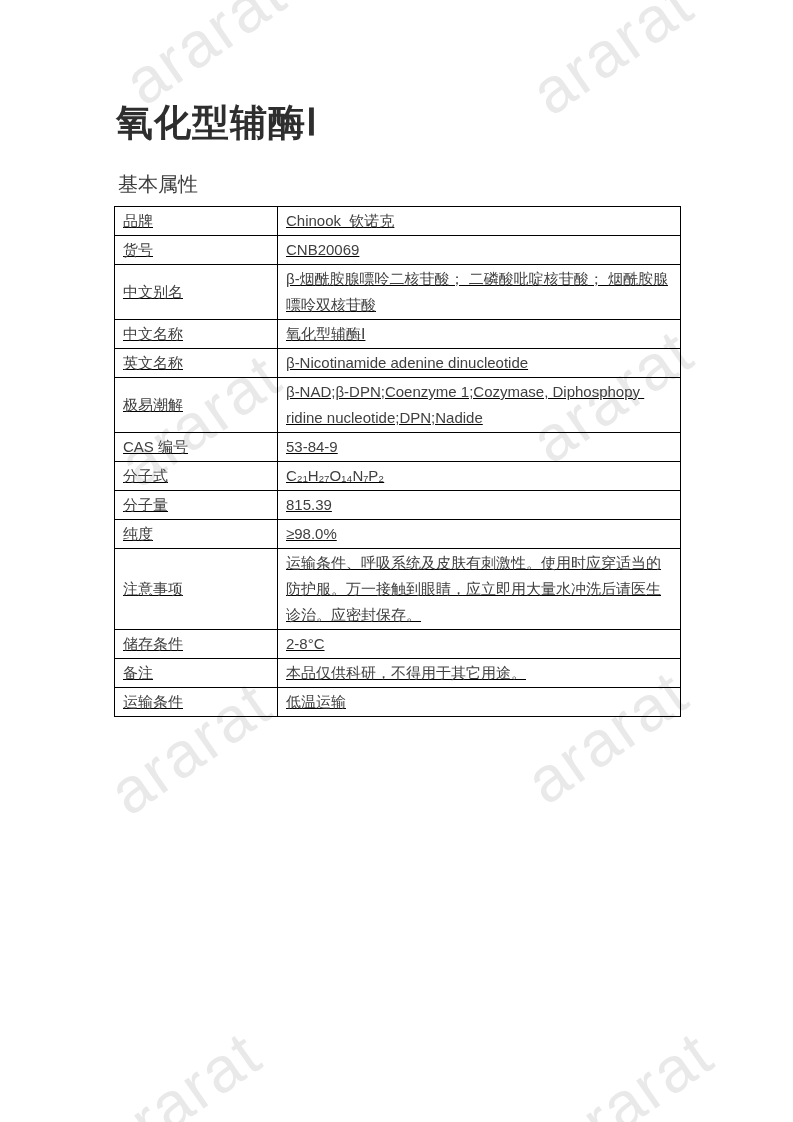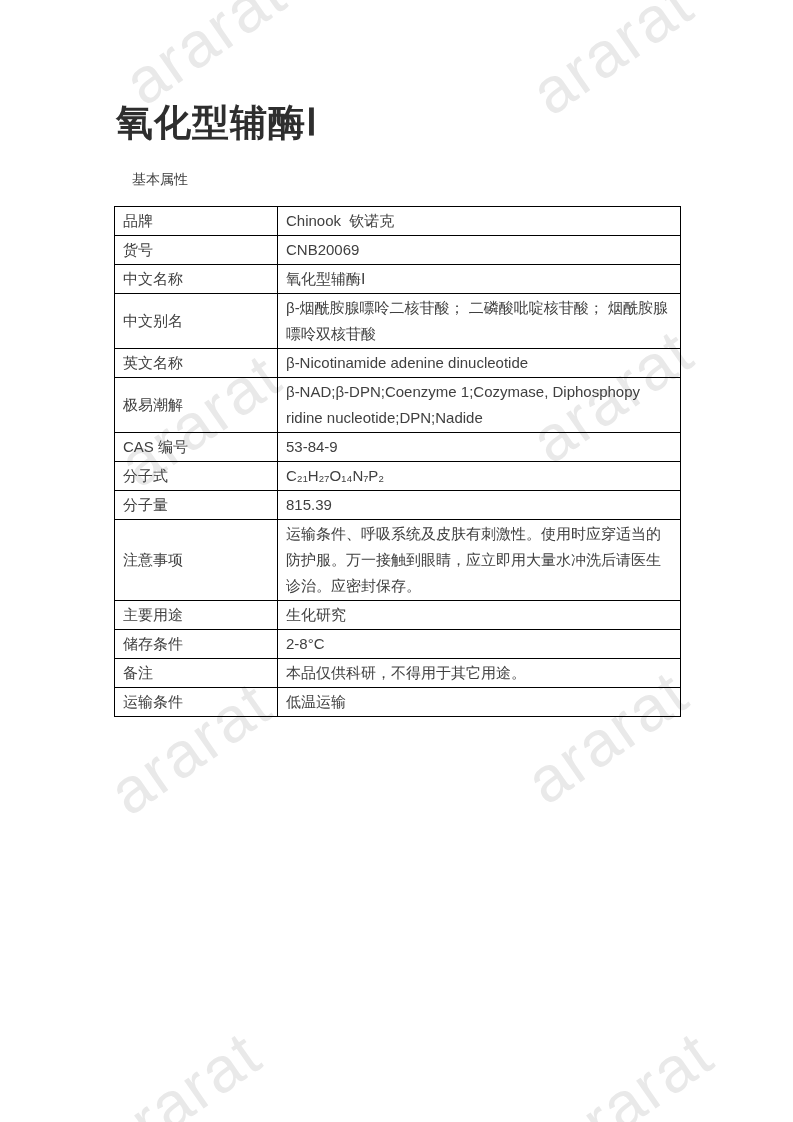--- a/index.html
+++ b/index.html
@@ -24,27 +24,27 @@
     user-select: none;
   }
 
   
   .title {
     position: absolute; left: 116px; top: 102px; margin: 0;
     font-size: 37px; font-weight: bold; color: #2e2e2e;
     letter-spacing: 1px; z-index: 1; line-height: 1.15;
   }
   .section-heading {
-    position: absolute; left: 132px; top: 171px;
-    font-size: 14px; color: #3d3d3d; z-index: 1;
+    position: absolute; left: 118px; top: 171px;
+    font-size: 20px; color: #3d3d3d; z-index: 1;
   }
   table.props {
     position: absolute; left: 114px; top: 206px;
     width: 567px; border-collapse: collapse; table-layout: fixed;
-    z-index: 1; background: transparent;
+    z-index: 1; background: transparent; text-decoration: underline;
   }
   table.props td {
     border: 1px solid #000000;
     color: #404040;
     font-size: 15px;
     line-height: 26px;
     padding: 1px 8px;
     vertical-align: middle;
     word-wrap: break-word;
   }
@@ -78,27 +78,27 @@
       <td class="label-cell">品牌</td>
       <td class="value-cell">Chinook  钦诺克</td>
     </tr>
 
     <tr>
       <td class="label-cell">货号</td>
       <td class="value-cell">CNB20069</td>
     </tr>
 
     <tr>
-      <td class="label-cell">中文名称</td>
-      <td class="value-cell">氧化型辅酶Ⅰ</td>
+      <td class="label-cell">中文别名</td>
+      <td class="value-cell">β-烟酰胺腺嘌呤二核苷酸； 二磷酸吡啶核苷酸； 烟酰胺腺嘌呤双核苷酸</td>
     </tr>
 
     <tr>
-      <td class="label-cell">中文别名</td>
-      <td class="value-cell">β-烟酰胺腺嘌呤二核苷酸； 二磷酸吡啶核苷酸； 烟酰胺腺嘌呤双核苷酸</td>
+      <td class="label-cell">中文名称</td>
+      <td class="value-cell">氧化型辅酶Ⅰ</td>
     </tr>
 
     <tr>
       <td class="label-cell">英文名称</td>
       <td class="value-cell">β-Nicotinamide adenine dinucleotide</td>
     </tr>
 
     <tr>
       <td class="label-cell">极易潮解</td>
       <td class="value-cell">β-NAD;β-DPN;Coenzyme 1;Cozymase, Diphosphopy ridine nucleotide;DPN;Nadide</td>
@@ -113,31 +113,31 @@
       <td class="label-cell">分子式</td>
       <td class="value-cell">C₂₁H₂₇O₁₄N₇P₂</td>
     </tr>
 
     <tr>
       <td class="label-cell">分子量</td>
       <td class="value-cell">815.39</td>
     </tr>
 
 
+    <tr>
+      <td class="label-cell">纯度</td>
+      <td class="value-cell">≥98.0%</td>
+    </tr>
 
 
     <tr>
       <td class="label-cell">注意事项</td>
       <td class="value-cell">运输条件、呼吸系统及皮肤有刺激性。使用时应穿适当的防护服。万一接触到眼睛，应立即用大量水冲洗后请医生诊治。应密封保存。</td>
     </tr>
 
-    <tr>
-      <td class="label-cell">主要用途</td>
-      <td class="value-cell">生化研究</td>
-    </tr>
 
     <tr>
       <td class="label-cell">储存条件</td>
       <td class="value-cell">2-8°C</td>
     </tr>
 
     <tr>
       <td class="label-cell">备注</td>
       <td class="value-cell">本品仅供科研，不得用于其它用途。</td>
     </tr>

